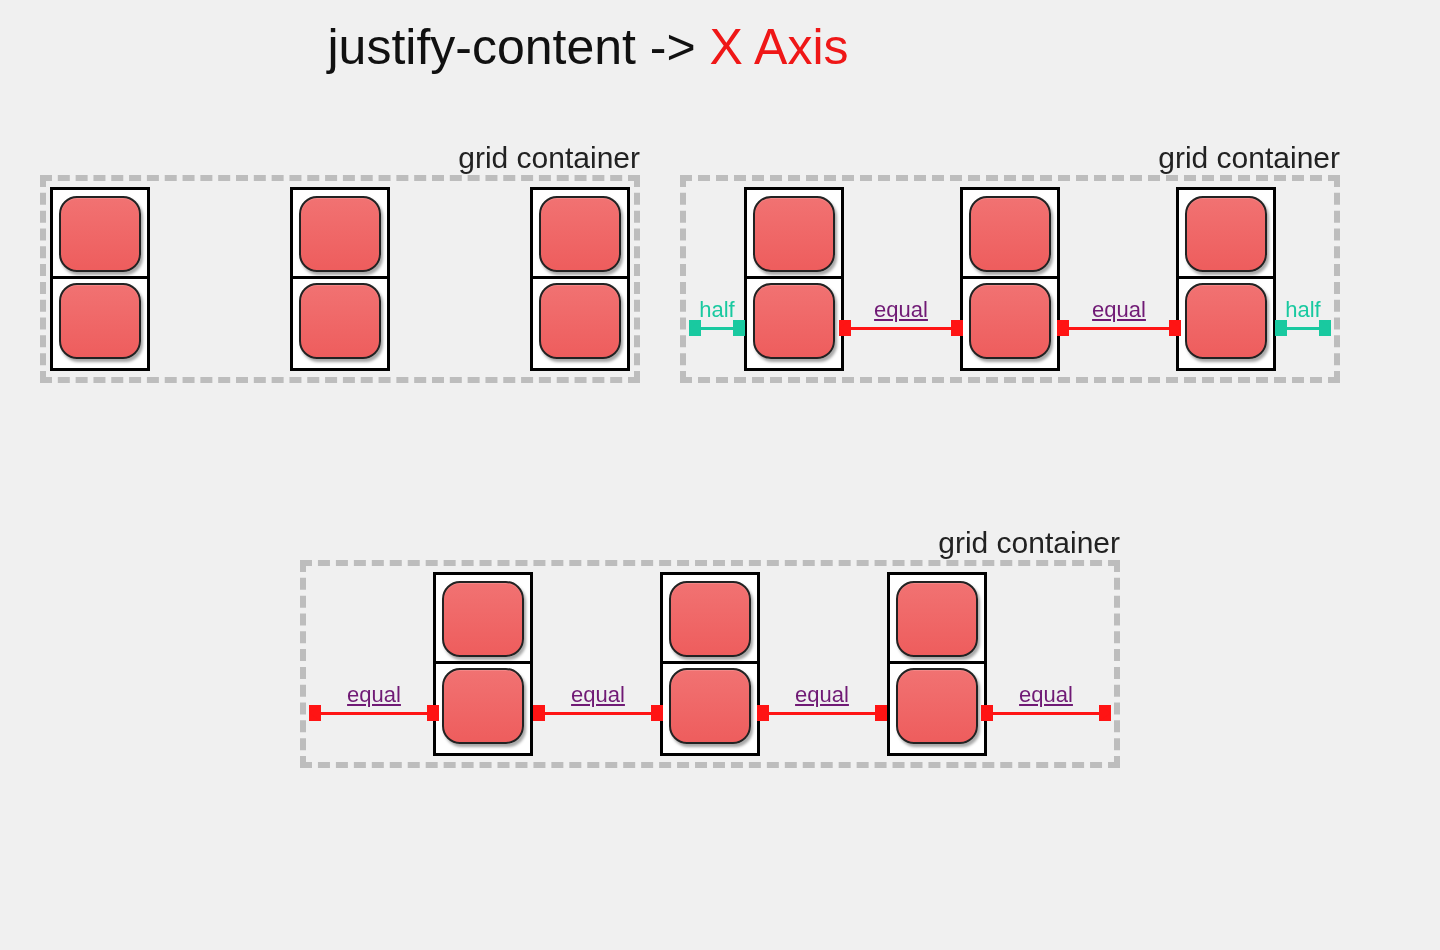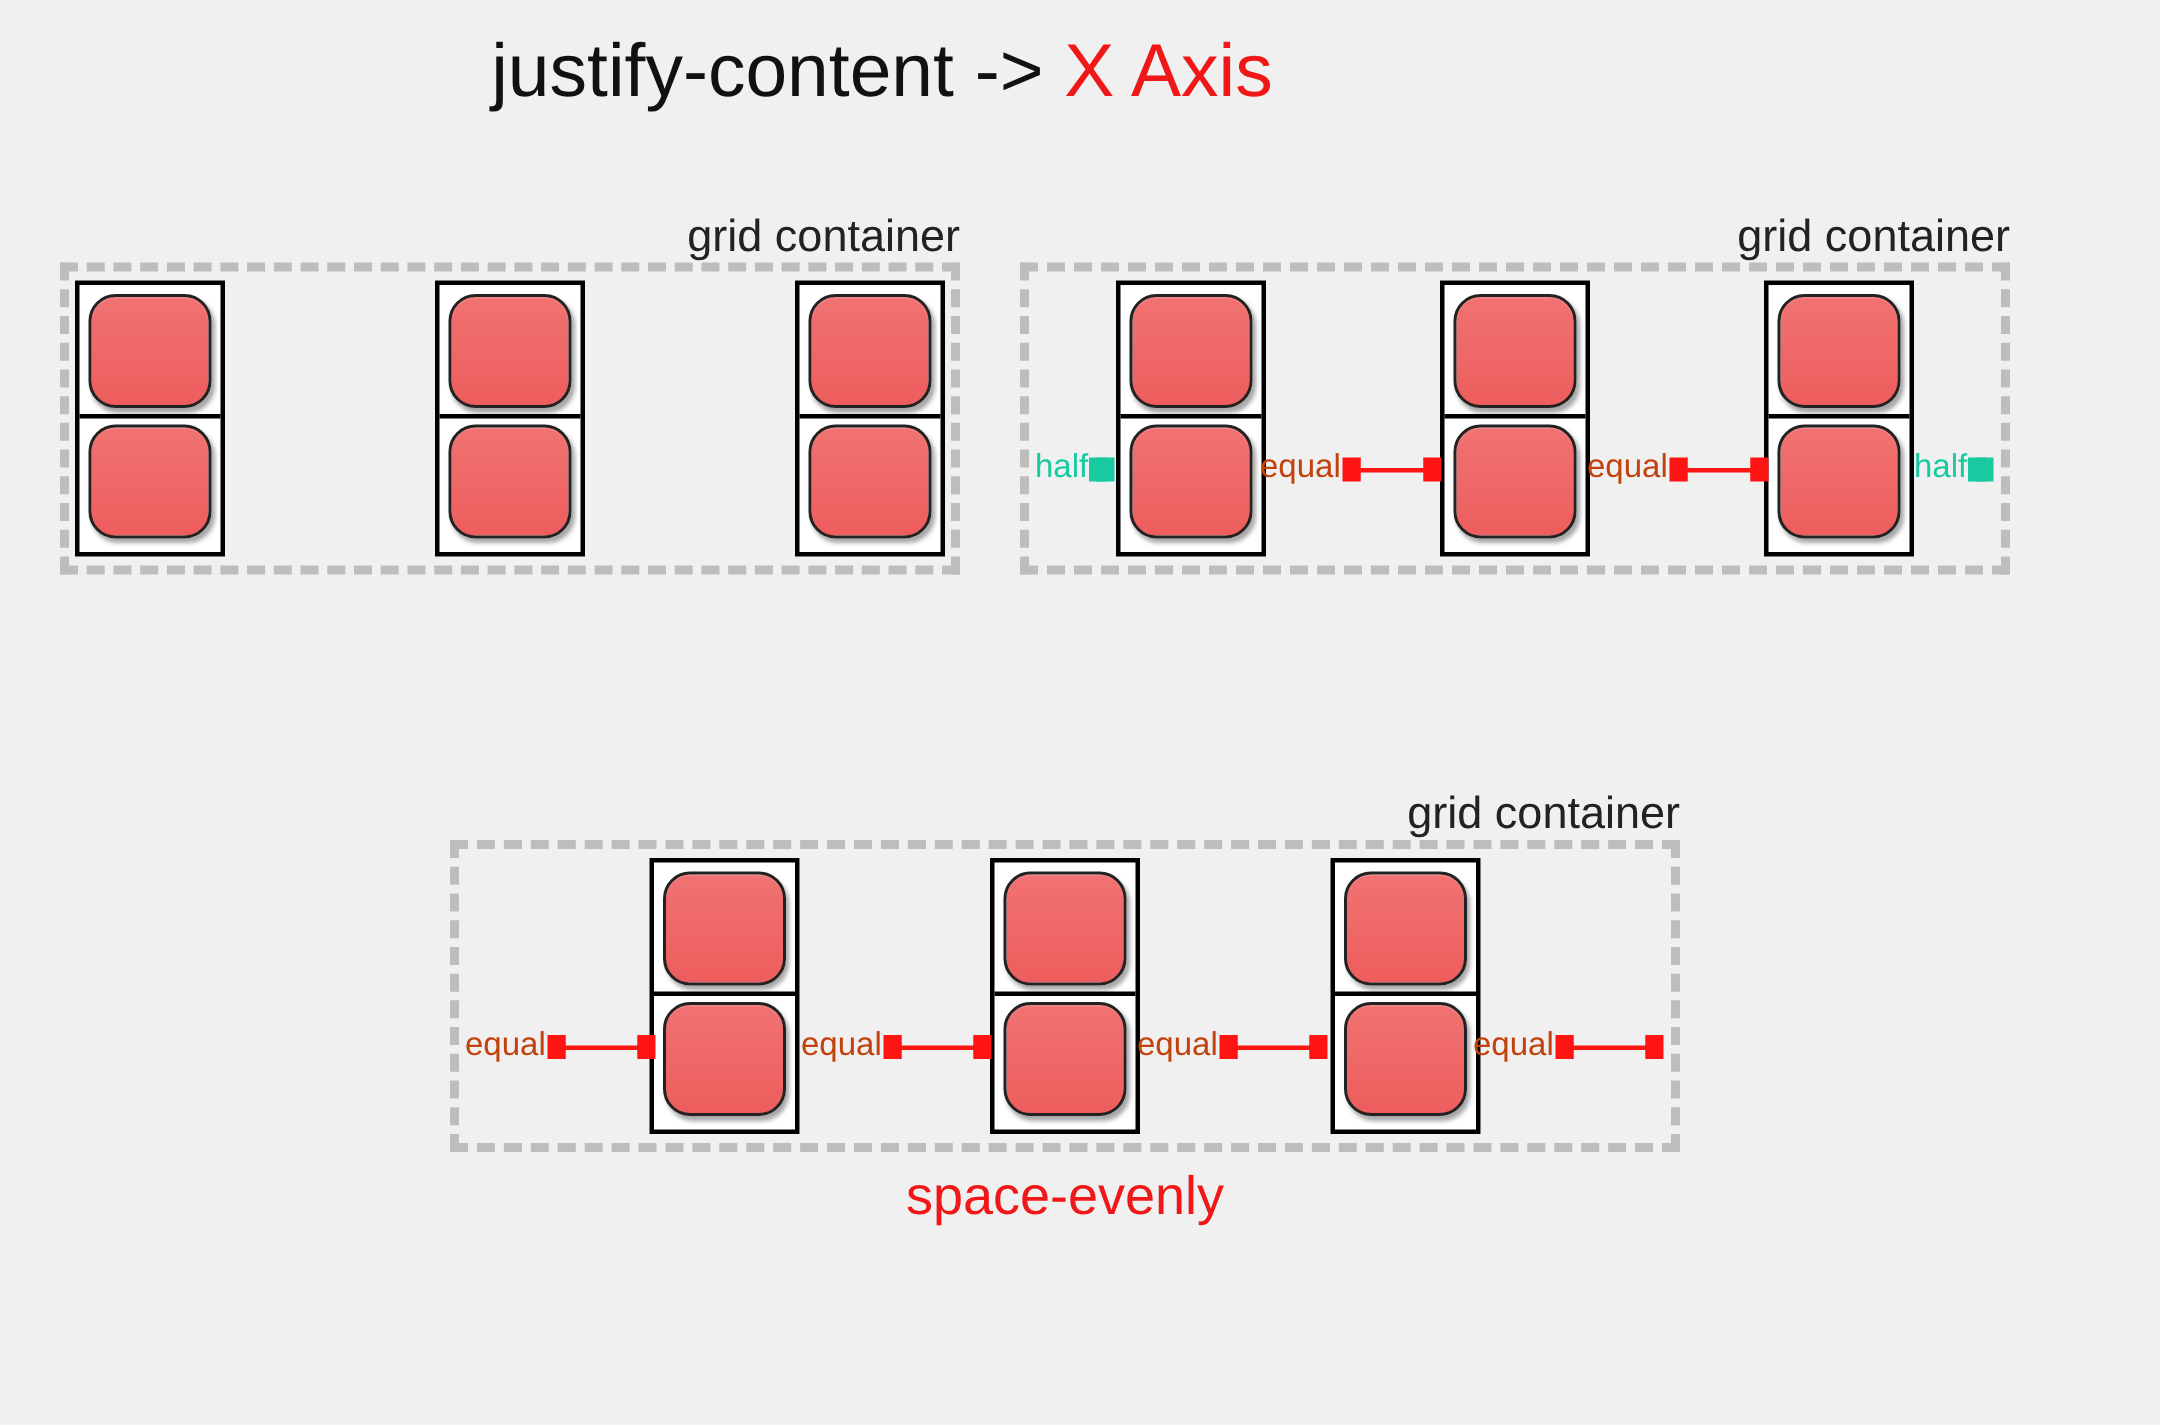--- a/index.html
+++ b/index.html
@@ -80,40 +80,40 @@
     position: absolute;
     left: 0; right: 0;
     display: flex;
     align-items: center;
     pointer-events: none;
   }
   .arrow-set .spacer-col { width: 96px; flex: 0 0 auto; }
   .arrow {
     flex: 1 1 auto;
     display: flex;
-    flex-direction: row;
+    flex-direction: column;
     align-items: center;
     justify-content: center;
     position: relative;
     height: 56px;
   }
   .arrow .label {
     font-size: 22px;
     color: #111;
     margin-bottom: 4px;
   }
   .arrow .line {
     position: relative;
     height: 3px;
     width: 100%;
   }
   .arrow.red .line,
   .arrow.red .line::before,
   .arrow.red .line::after { background: #ff1414; border-color: #ff1414; }
-  .arrow.red .label { color: #c2410c; }
+  .arrow.red .label { color: #701a75; text-decoration: underline; }
   .arrow.teal .line,
   .arrow.teal .line::before,
   .arrow.teal .line::after { background: #19c9a0; border-color: #19c9a0; }
   .arrow.teal .label { color: #19c9a0; }
 
   .arrow .line { background: currentColor; }
   .arrow .line::before,
   .arrow .line::after {
     content: "";
     position: absolute;
@@ -259,16 +259,15 @@
       <div class="arrow red">
         <div class="label">equal</div>
         <div class="line"></div>
       </div>
       <div class="spacer-col"></div>
       <div class="arrow red">
         <div class="label">equal</div>
         <div class="line"></div>
       </div>
     </div>
-    <div class="caption">space-evenly</div>
   </div>
 
 </div>
 
 </body></html>

